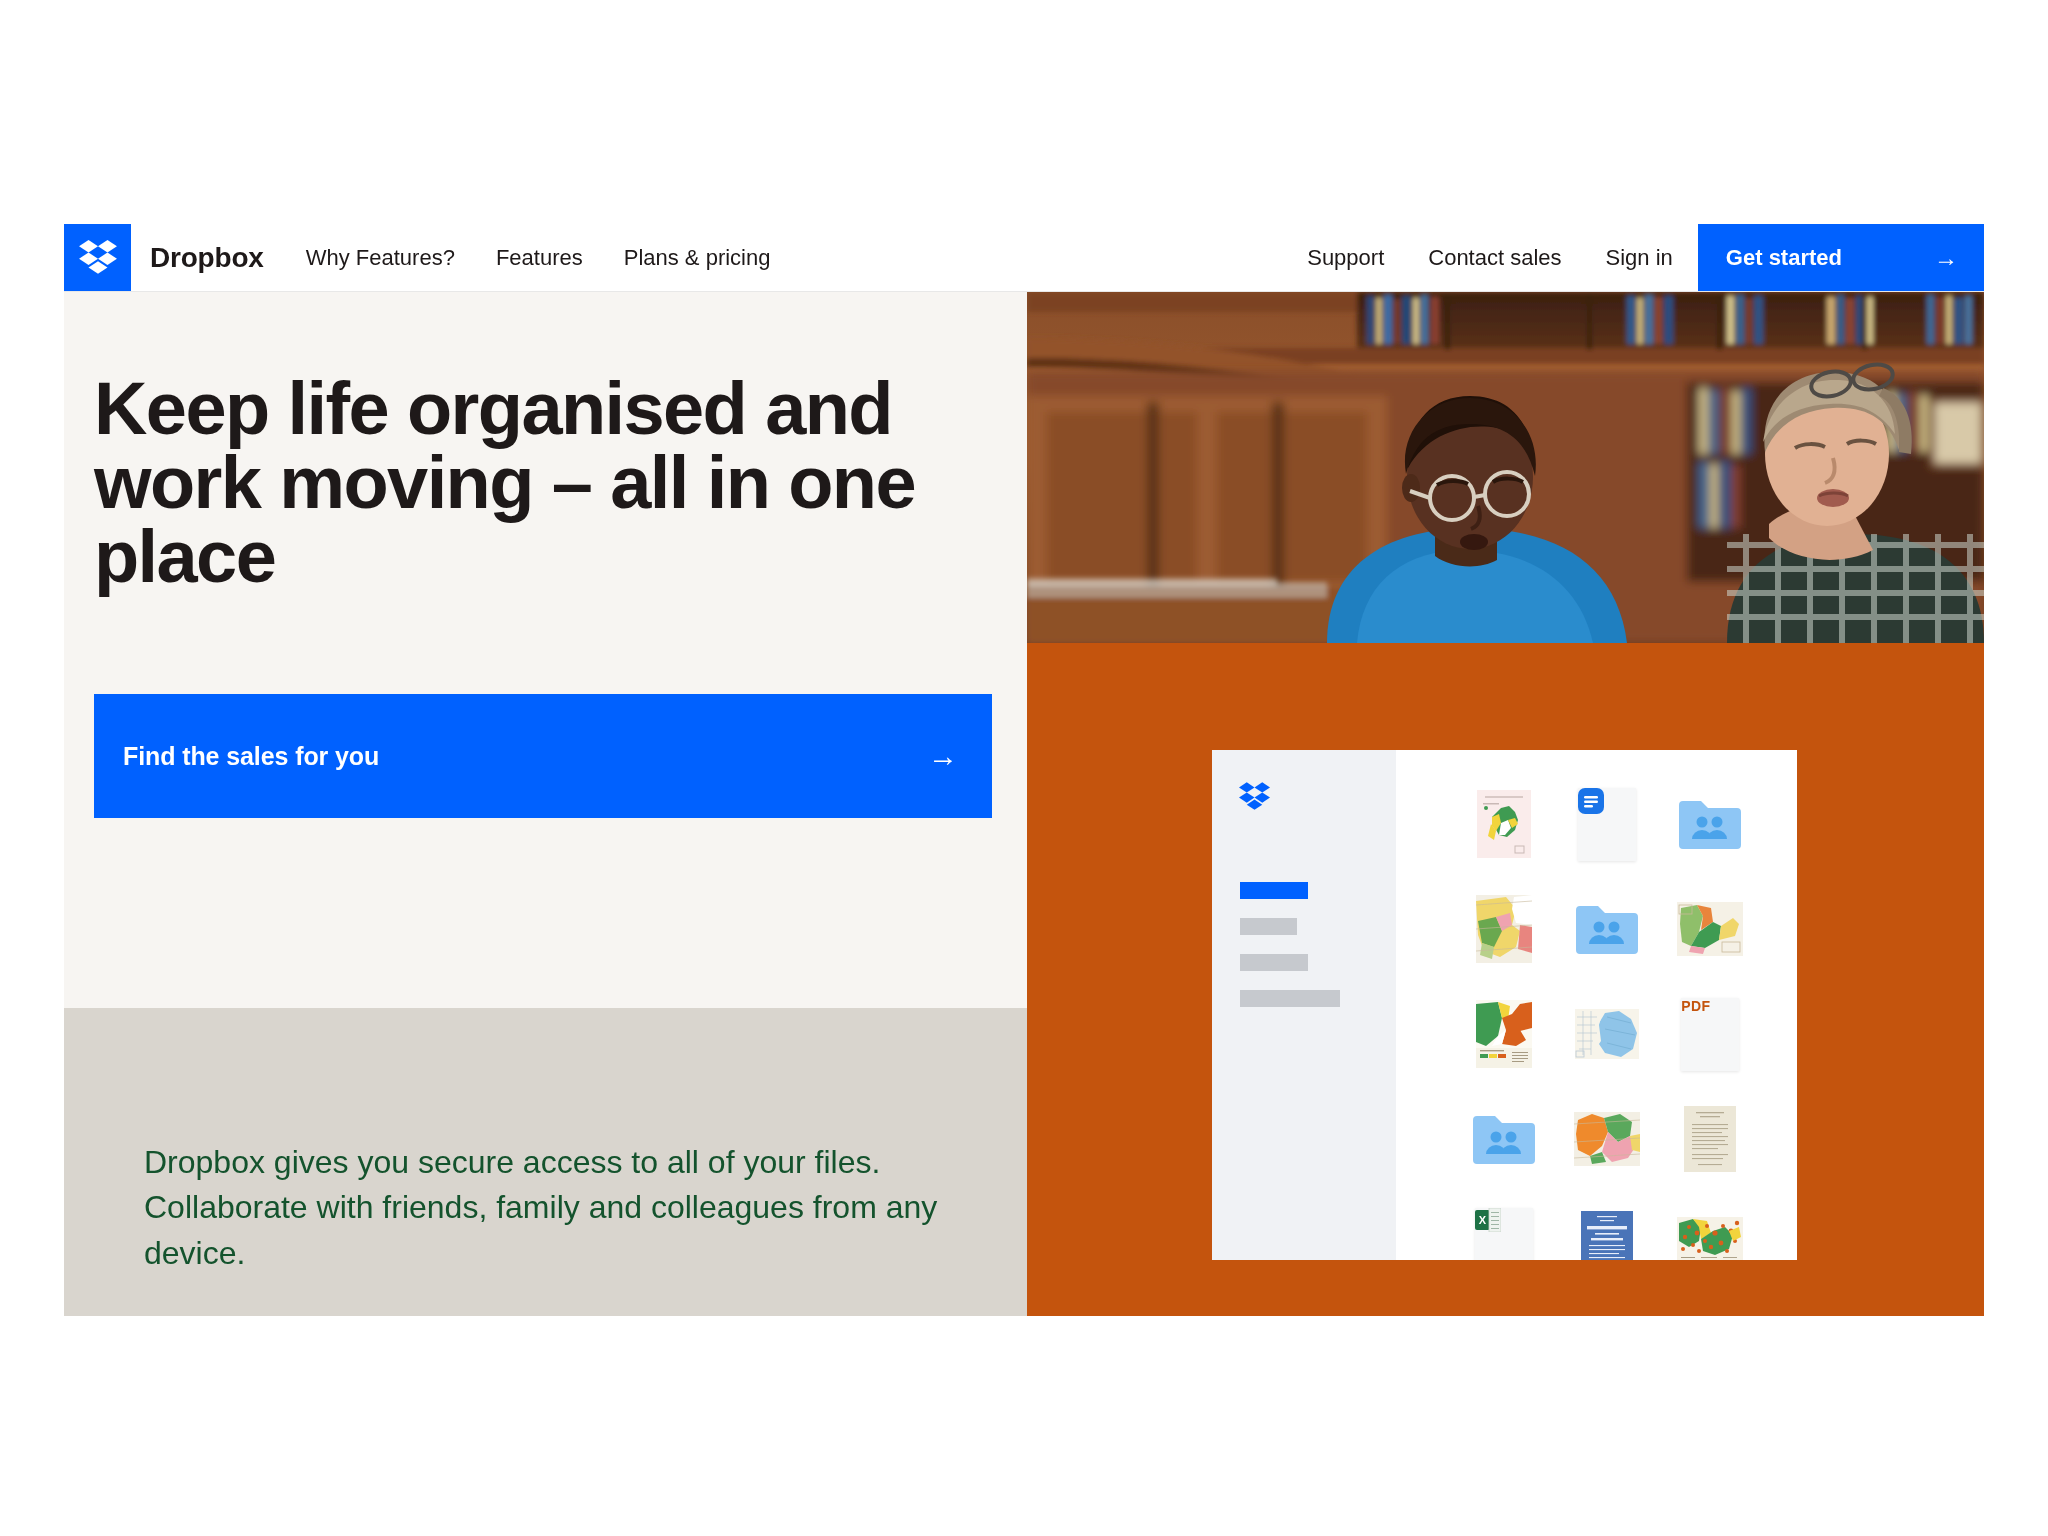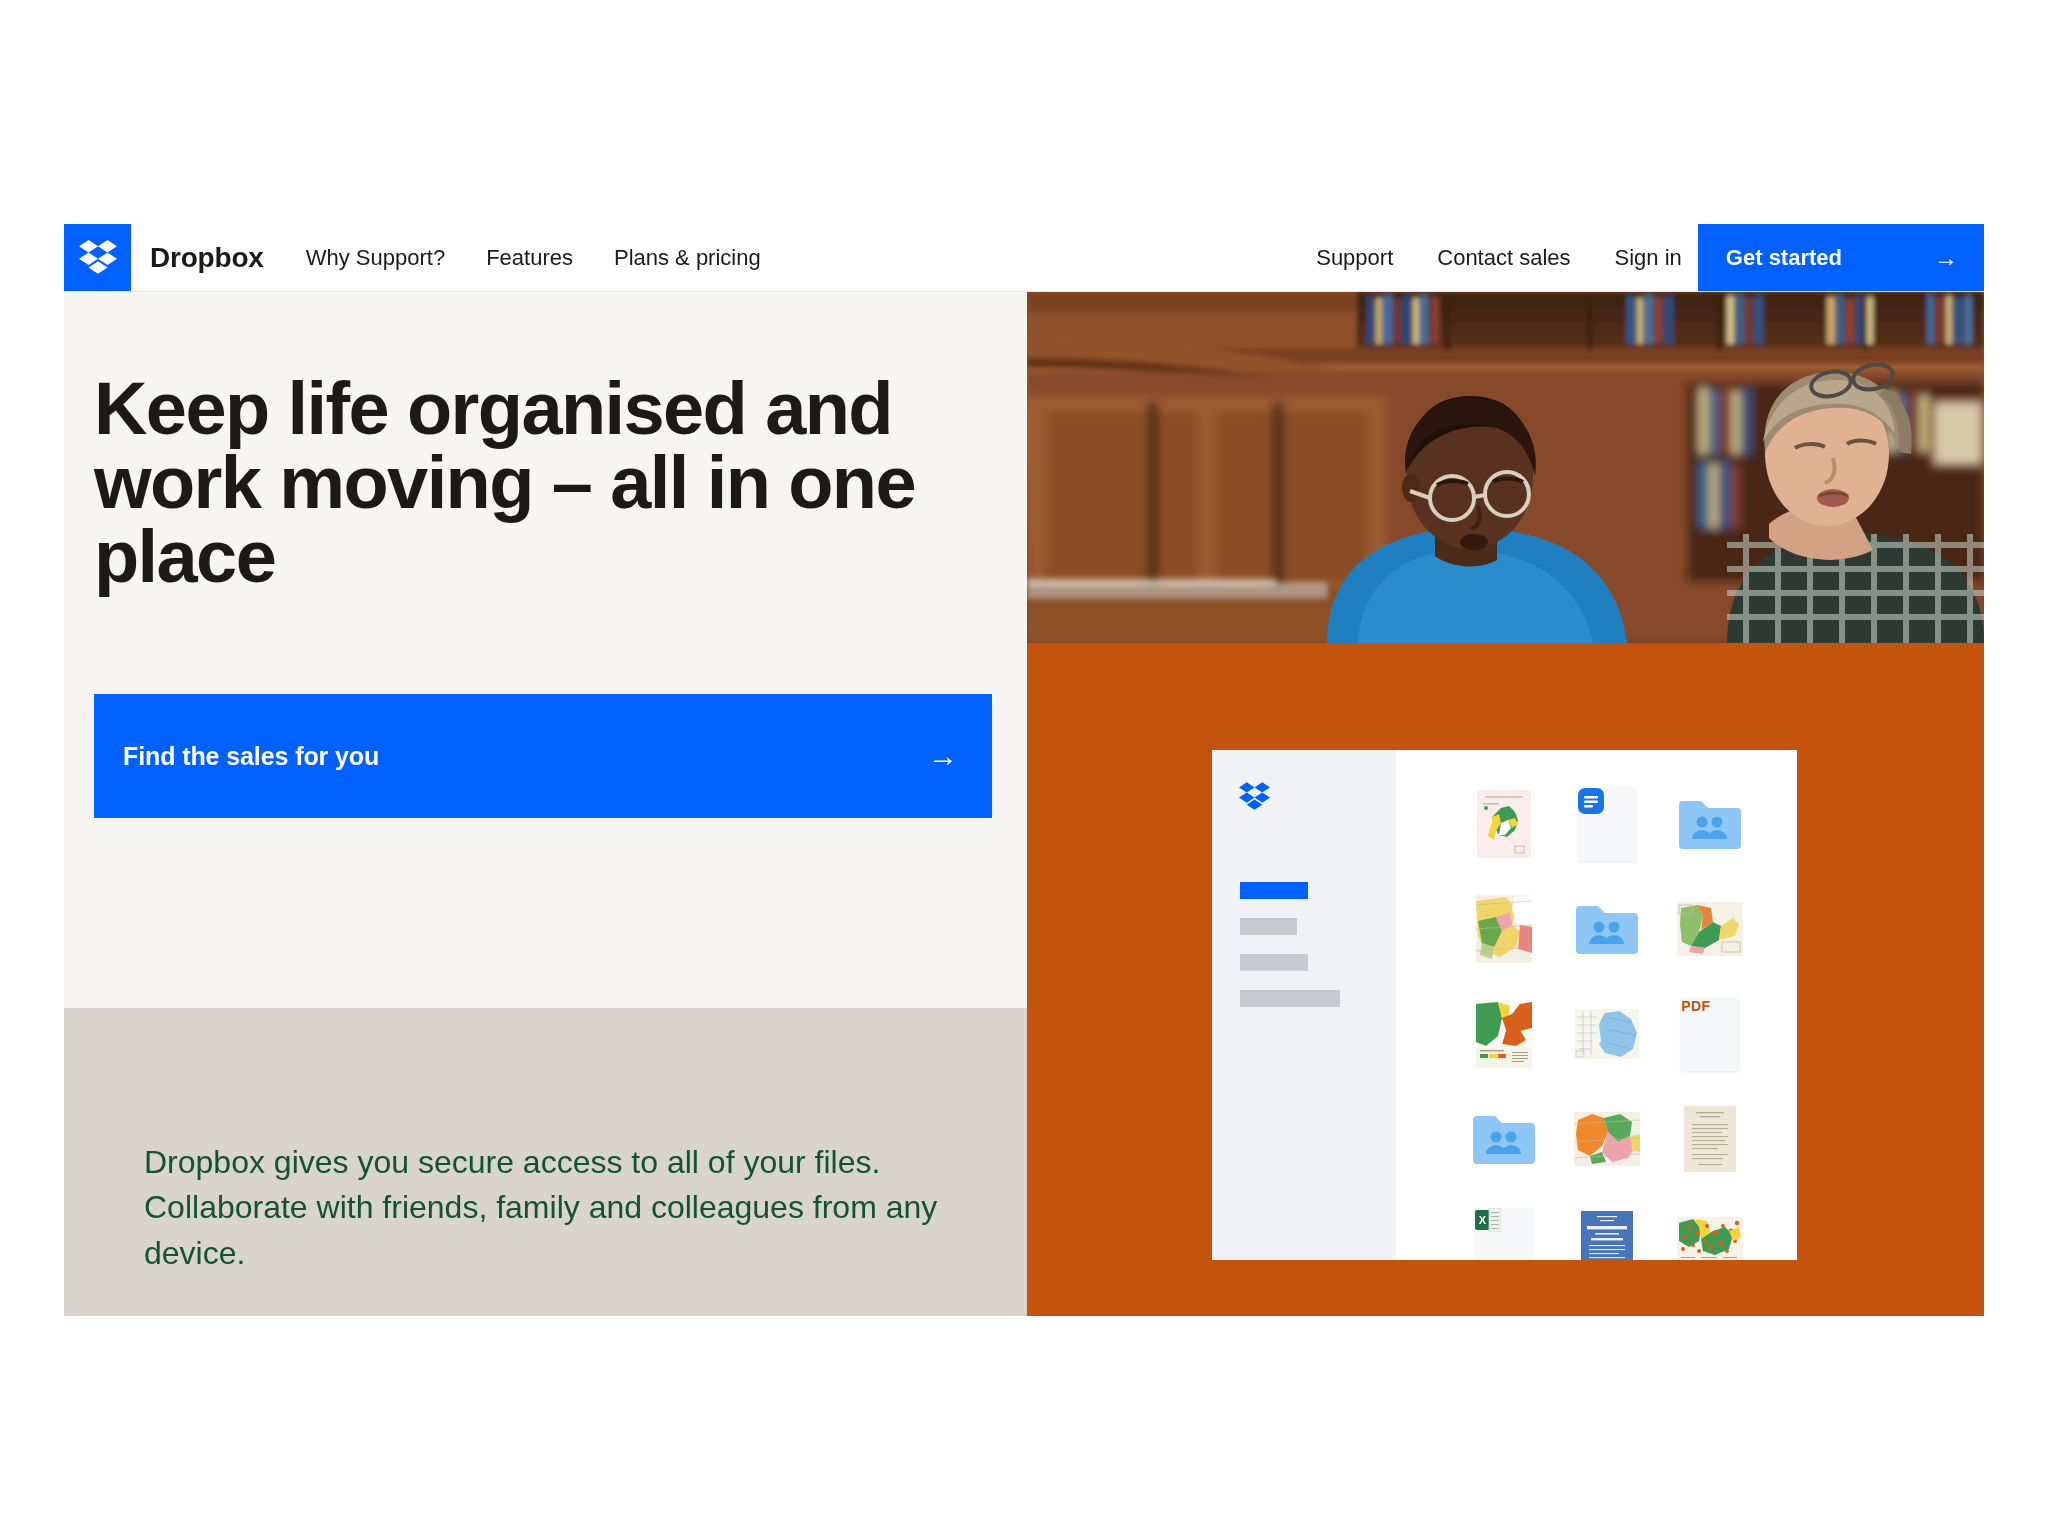--- a/index.html
+++ b/index.html
@@ -73,21 +73,21 @@
     white-space: nowrap;
     cursor: pointer;
   }
   .nav-right {
     margin-left: auto;
     display: flex;
     align-items: center;
     gap: 0;
   }
   .nav-right .nav-link { margin-right: 44px; }
-  .nav-right .nav-link:last-of-type { margin-right: 16px; }
+  .nav-right .nav-link:last-of-type { margin-right: 25px; }
   .get-started {
     background: #0061ff;
     color: #ffffff;
     font-size: 22px;
     font-weight: 700;
     height: 67px;
     display: flex;
     align-items: center;
     padding: 0 26px 0 28px;
     gap: 92px;
@@ -291,21 +291,21 @@
               <polygon points="30,13.2 20,19.8 30,26.4 40,19.8"></polygon>
               <polygon points="20,22.3 10,28.9 20,35.5 30,28.9"></polygon>
             </g>
           </svg>
         </span>
       </div>
 
       <div class="brand-name">Dropbox</div>
 
       <div class="nav-links">
-        <span class="nav-link">Why Support?</span>
+        <span class="nav-link">Why Features?</span>
         <span class="nav-link">Features</span>
         <span class="nav-link">Plans &amp; pricing</span>
       </div>
     </div>
 
     <div class="nav-right">
       <span class="nav-link">Support</span>
       <span class="nav-link">Contact sales</span>
       <span class="nav-link">Sign in</span>
 

